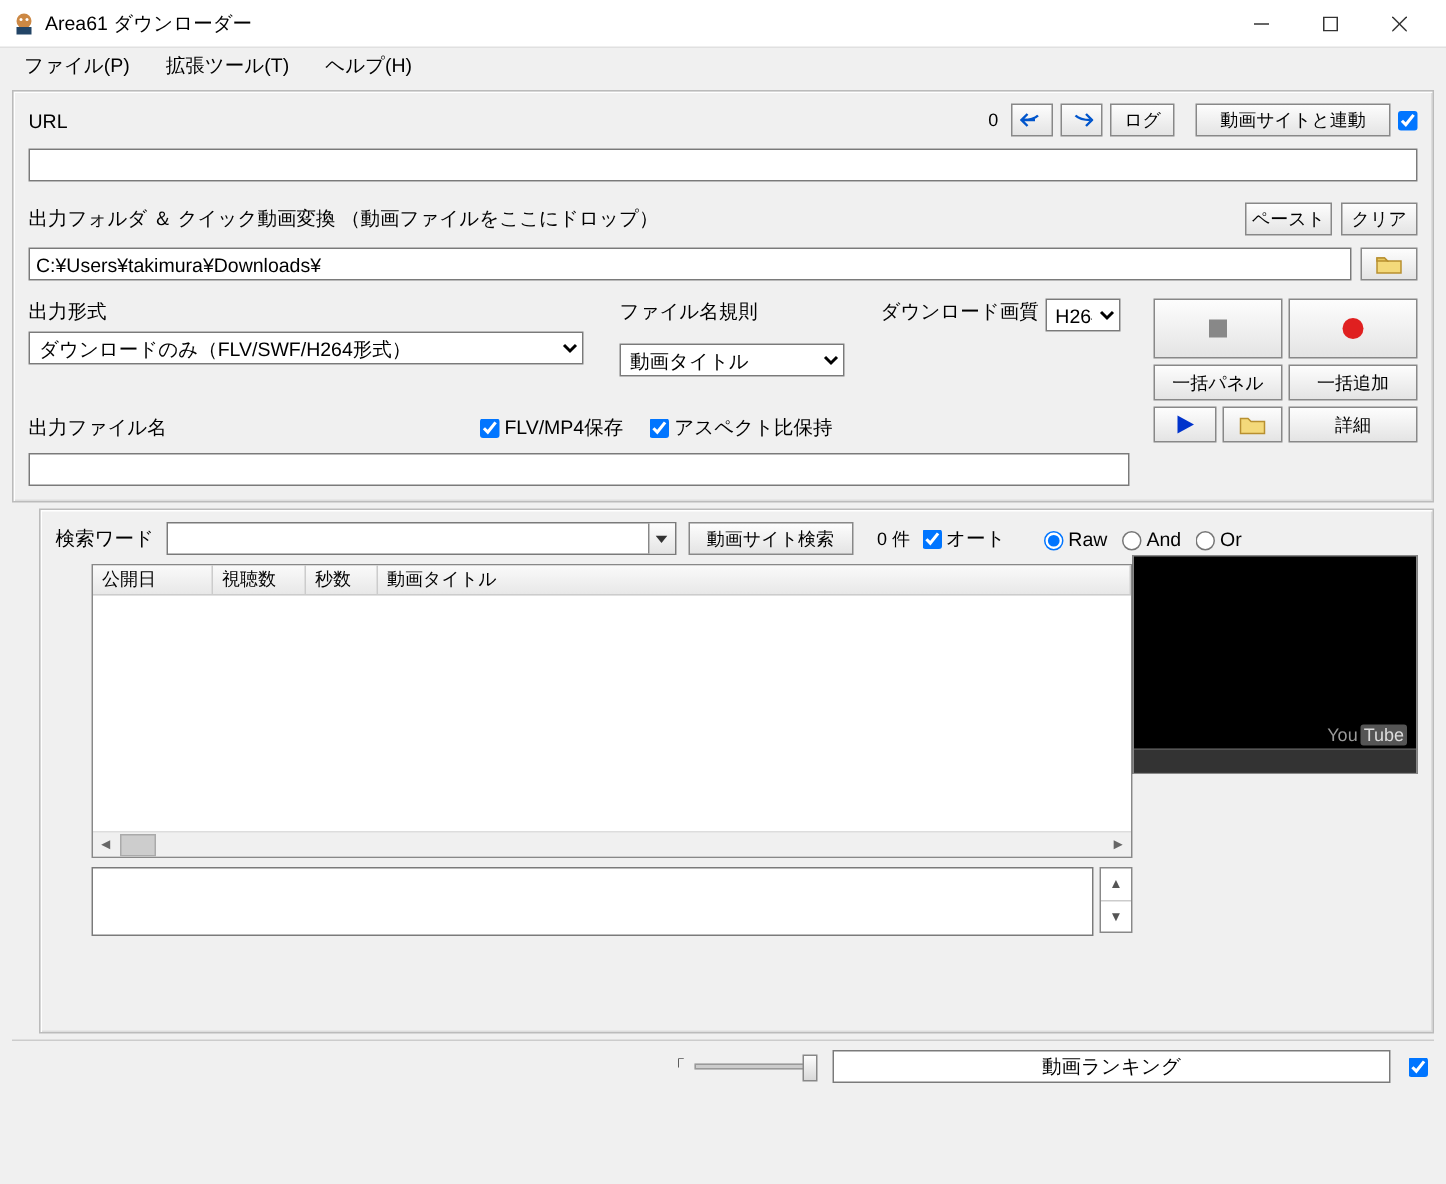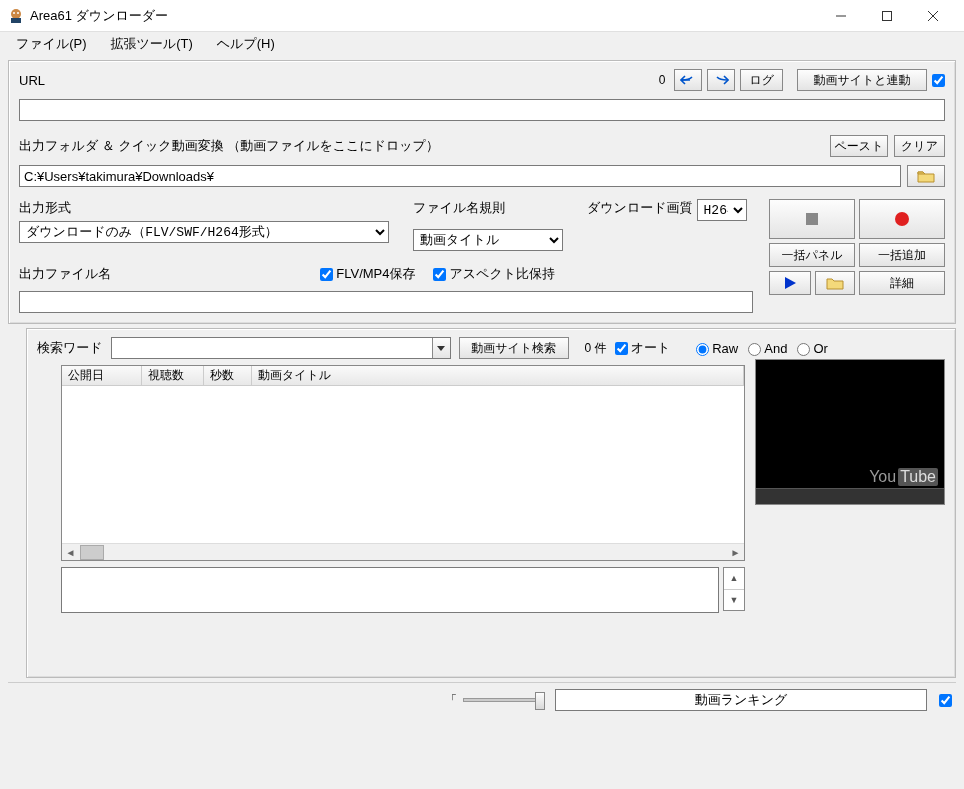--- a/index.html
+++ b/index.html
@@ -116,21 +116,21 @@
 .scroll-btn { width:17px; height:17px; display:flex;align-items:center;justify-content:center; color:#666; font-size:10px; }
 .scroll-thumb { width:24px; height:15px; background:#cdcdcd; border:1px solid #aaa; margin-left:1px;}
 .radio-group { display:flex; align-items:center; gap:10px; }
 .radio { display:inline-flex; align-items:flex-end; gap:3px; font-size:13px; }
 .preview {
   width: 190px; height: 146px;
   background:#000; border:1px solid #888;
   position:relative;
 }
 .preview-bar { position:absolute; bottom:0; left:0; right:0; height:16px; background:#333; border-top:1px solid #555;}
-.preview-logo { position:absolute; bottom:18px; right:6px; color:#999; font-size:16px; display:flex; align-items:center; gap:2px;}
+.preview-logo { position:absolute; bottom:18px; right:6px; color:#999; font-size:12px; display:flex; align-items:center; gap:2px;}
 .bottom-row{ border-top:1px solid #ccc;}
 .updown{
   width:22px; height:44px;
   border:1px solid #888; background:#fff;
   display:flex; flex-direction:column;
 }
 .updown div{flex:1;display:flex;align-items:center;justify-content:center;font-size:9px;color:#555;border-bottom:1px solid #ccc;}
 .updown div:last-child{border-bottom:none;}
 .slider-track{
   width:80px; height:4px; background:#ccc; position:relative; border:1px solid #999;
@@ -223,42 +223,42 @@
     <div class="folder-icon">
       <svg width="18" height="14" viewBox="0 0 18 14">
           <path d="M1 3 L1 13 L17 13 L17 5 L8 5 L6 3 Z" fill="#f4d97a" stroke="#b89030"></path>
           <path d="M1 3 L6 3 L8 5 L1 5 Z" fill="#e8c860" stroke="#b89030"></path>
         </svg>
     </div>
   </div>
 
   <div class="row" style="align-items:flex-start; margin-top:12px;">
     <div style="flex:1;">
-      <div style="display:flex; gap:24px;font-family:Liberation Mono, monospace;">
+      <div style="display:flex; gap:24px;">
         <div style="display:flex;flex-direction:column;gap:4px; width:370px;">
           <span class="label">出力形式</span>
           <select class="select" style="width:100%;">
             <option>ダウンロードのみ（FLV/SWF/H264形式）</option>
           </select>
         </div>
         <div style="display:flex;flex-direction:column;gap:12px; width:150px;">
           <span class="label">ファイル名規則</span>
           <select class="select" style="width:100%;">
             <option>動画タイトル</option>
           </select>
         </div>
         <div style="display:flex;flex-direction:row;gap:4px; width:160px;">
           <span class="label">ダウンロード画質</span>
           <select class="select" style="width:100%;">
             <option>H264優先</option>
           </select>
         </div>
       </div>
 
-      <div style="display:flex; align-items:center; gap:18px; margin-top:14px;">
+      <div style="display:flex; align-items:center; gap:18px; margin-top:25px;">
         <span class="label">出力ファイル名</span>
         <div style="flex:1;"></div>
         <label class="checkbox">
           <input type="checkbox" checked="" style="">
             <span>FLV/MP4保存</span>
         </label>
         <label class="checkbox">
           <input type="checkbox" checked="" style="">
             <span>アスペクト比保持</span>
         </label>
@@ -330,21 +330,21 @@
           <input type="radio" name="sm" style="">
           <span>And</span>
         </label>
       <label class="radio">
           <input type="radio" name="sm" style="">
           <span>Or</span>
         </label>
     </div>
   </div>
 
-  <div style="display:flex; gap:10px;padding-left:24px;">
+  <div style="display:flex; padding-left:24px;">
     <div style="flex:1;">
       <div class="table-wrap">
         <div class="table-header">
           <div class="th" style="width:80px;">公開日</div>
           <div class="th" style="width:62px;">視聴数</div>
           <div class="th" style="width:48px;">秒数</div>
           <div class="th" style="flex:1;">動画タイトル</div>
         </div>
         <div class="scroll-bar">
           <div class="scroll-btn">◄</div>

